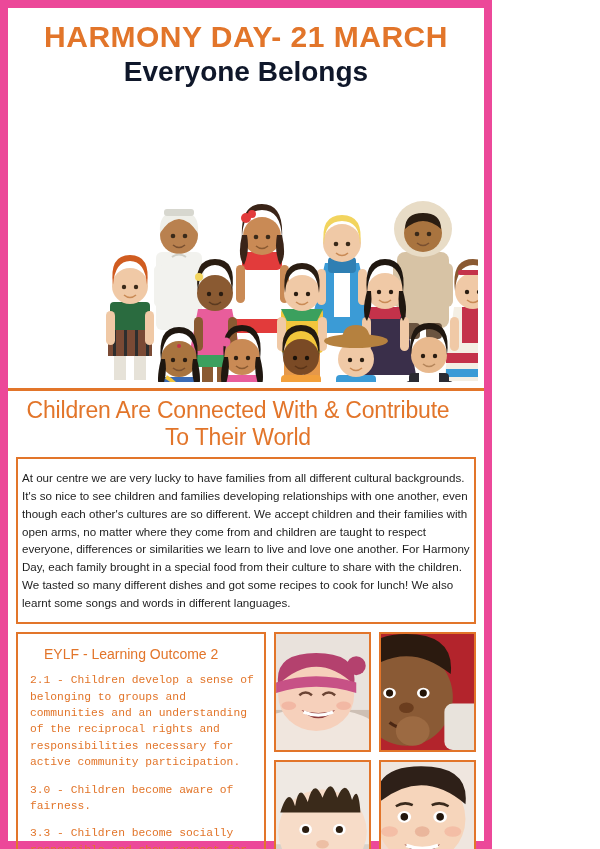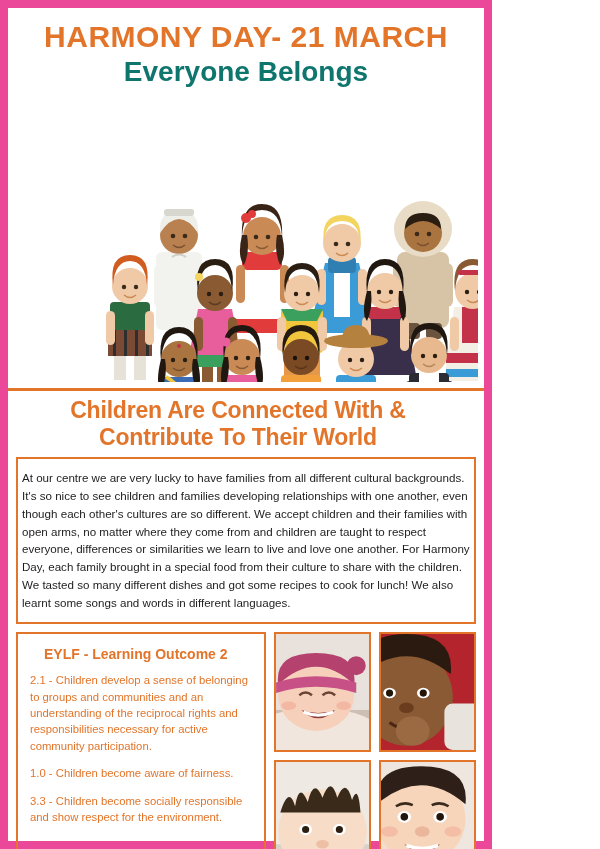--- a/index.html
+++ b/index.html
@@ -31,21 +31,21 @@
     font-size: 30px;
     font-weight: bold;
     color: #E2752A;
     letter-spacing: 0.5px;
     line-height: 1.1;
     margin: 0;
   }
   .header-subtitle {
     font-size: 28px;
     font-weight: bold;
-    color: #0f766e;
+    color: #0f172a;
     line-height: 1.2;
     margin: 2px 0 0 0;
     text-align: center;
   }
 
   
   .illustration {
     position: relative;
     height: 285px;
     margin: 4px 6px 0 6px;
@@ -54,21 +54,21 @@
 
   
   .section-divider {
     border-top: 3px solid #E2752A;
     margin: 6px 0 0 0;
   }
   .section-title {
     text-align: center;
     color: #E2752A;
     font-size: 23px;
-    font-weight: bold;
+    font-weight: normal;
     padding: 6px 20px 6px 4px;
     margin: 0;
     letter-spacing: -0.2px;
   }
 
   
   .body-box {
     border: 2px solid #E2752A;
     margin: 0 8px 8px 8px;
     padding: 10px 4px;
@@ -86,29 +86,30 @@
     height: 248px;
   }
   .outcome-box {
     border: 2px solid #E2752A;
     width: 250px;
     box-sizing: border-box;
     padding: 10px 10px 6px 12px;
   }
   .outcome-title {
     color: #E2752A;
-    font-weight: bold;
+    font-weight: normal;
     font-size: 14px;
     margin: 2px 0 10px 14px;
   }
   .outcome-item {
     color: #E2752A;
     font-size: 11.3px;
     line-height: 1.45;
     margin-bottom: 11px;
+    font-family: Liberation Mono, monospace;
   }
   .photo-grid {
     flex: 1;
     display: grid;
     grid-template-columns: 1fr 1fr;
     grid-template-rows: 1fr 1fr;
     gap: 8px;
   }
   .photo {
     border: 2px solid #E2752A;
@@ -344,21 +345,21 @@
   <div class="section-divider"></div>
   <div class="section-title">Children Are Connected With &amp; Contribute To Their World</div>
 
   <div class="body-box">At our centre we are very lucky to have families from all different cultural backgrounds. It's so nice to see children and families developing relationships with one another, even though each other's cultures are so different. We accept children and their families with open arms, no matter where they come from and children are taught to respect everyone, differences or similarities we learn to live and love one another.  For Harmony Day, each family brought in a special food from their culture to share with the children. We tasted so many different dishes and got some recipes to cook for lunch!  We also learnt some songs and words in different languages.</div>
 
   <div class="lower">
 
     <div class="outcome-box">
       <div class="outcome-title">EYLF - Learning Outcome 2</div>
       <div class="outcome-item">2.1 - Children develop a sense of belonging to groups and communities and an understanding of the reciprocal rights and responsibilities necessary for active community participation.</div>
-      <div class="outcome-item">1.0 - Children become aware of fairness.</div>
+      <div class="outcome-item">3.0 - Children become aware of fairness.</div>
       <div class="outcome-item">3.3 - Children become socially responsible and show respect for the environment.</div>
     </div>
 
     <div class="photo-grid">
 
       <div class="photo">
         <svg viewBox="0 0 160 110" width="100%" height="100%" preserveAspectRatio="xMidYMid slice">
           <rect width="160" height="110" fill="#e9e2dc"></rect>
           <rect y="72" width="160" height="38" fill="#cdbfb4"></rect>
           <ellipse cx="74" cy="96" rx="62" ry="26" fill="#f0e6de"></ellipse>

